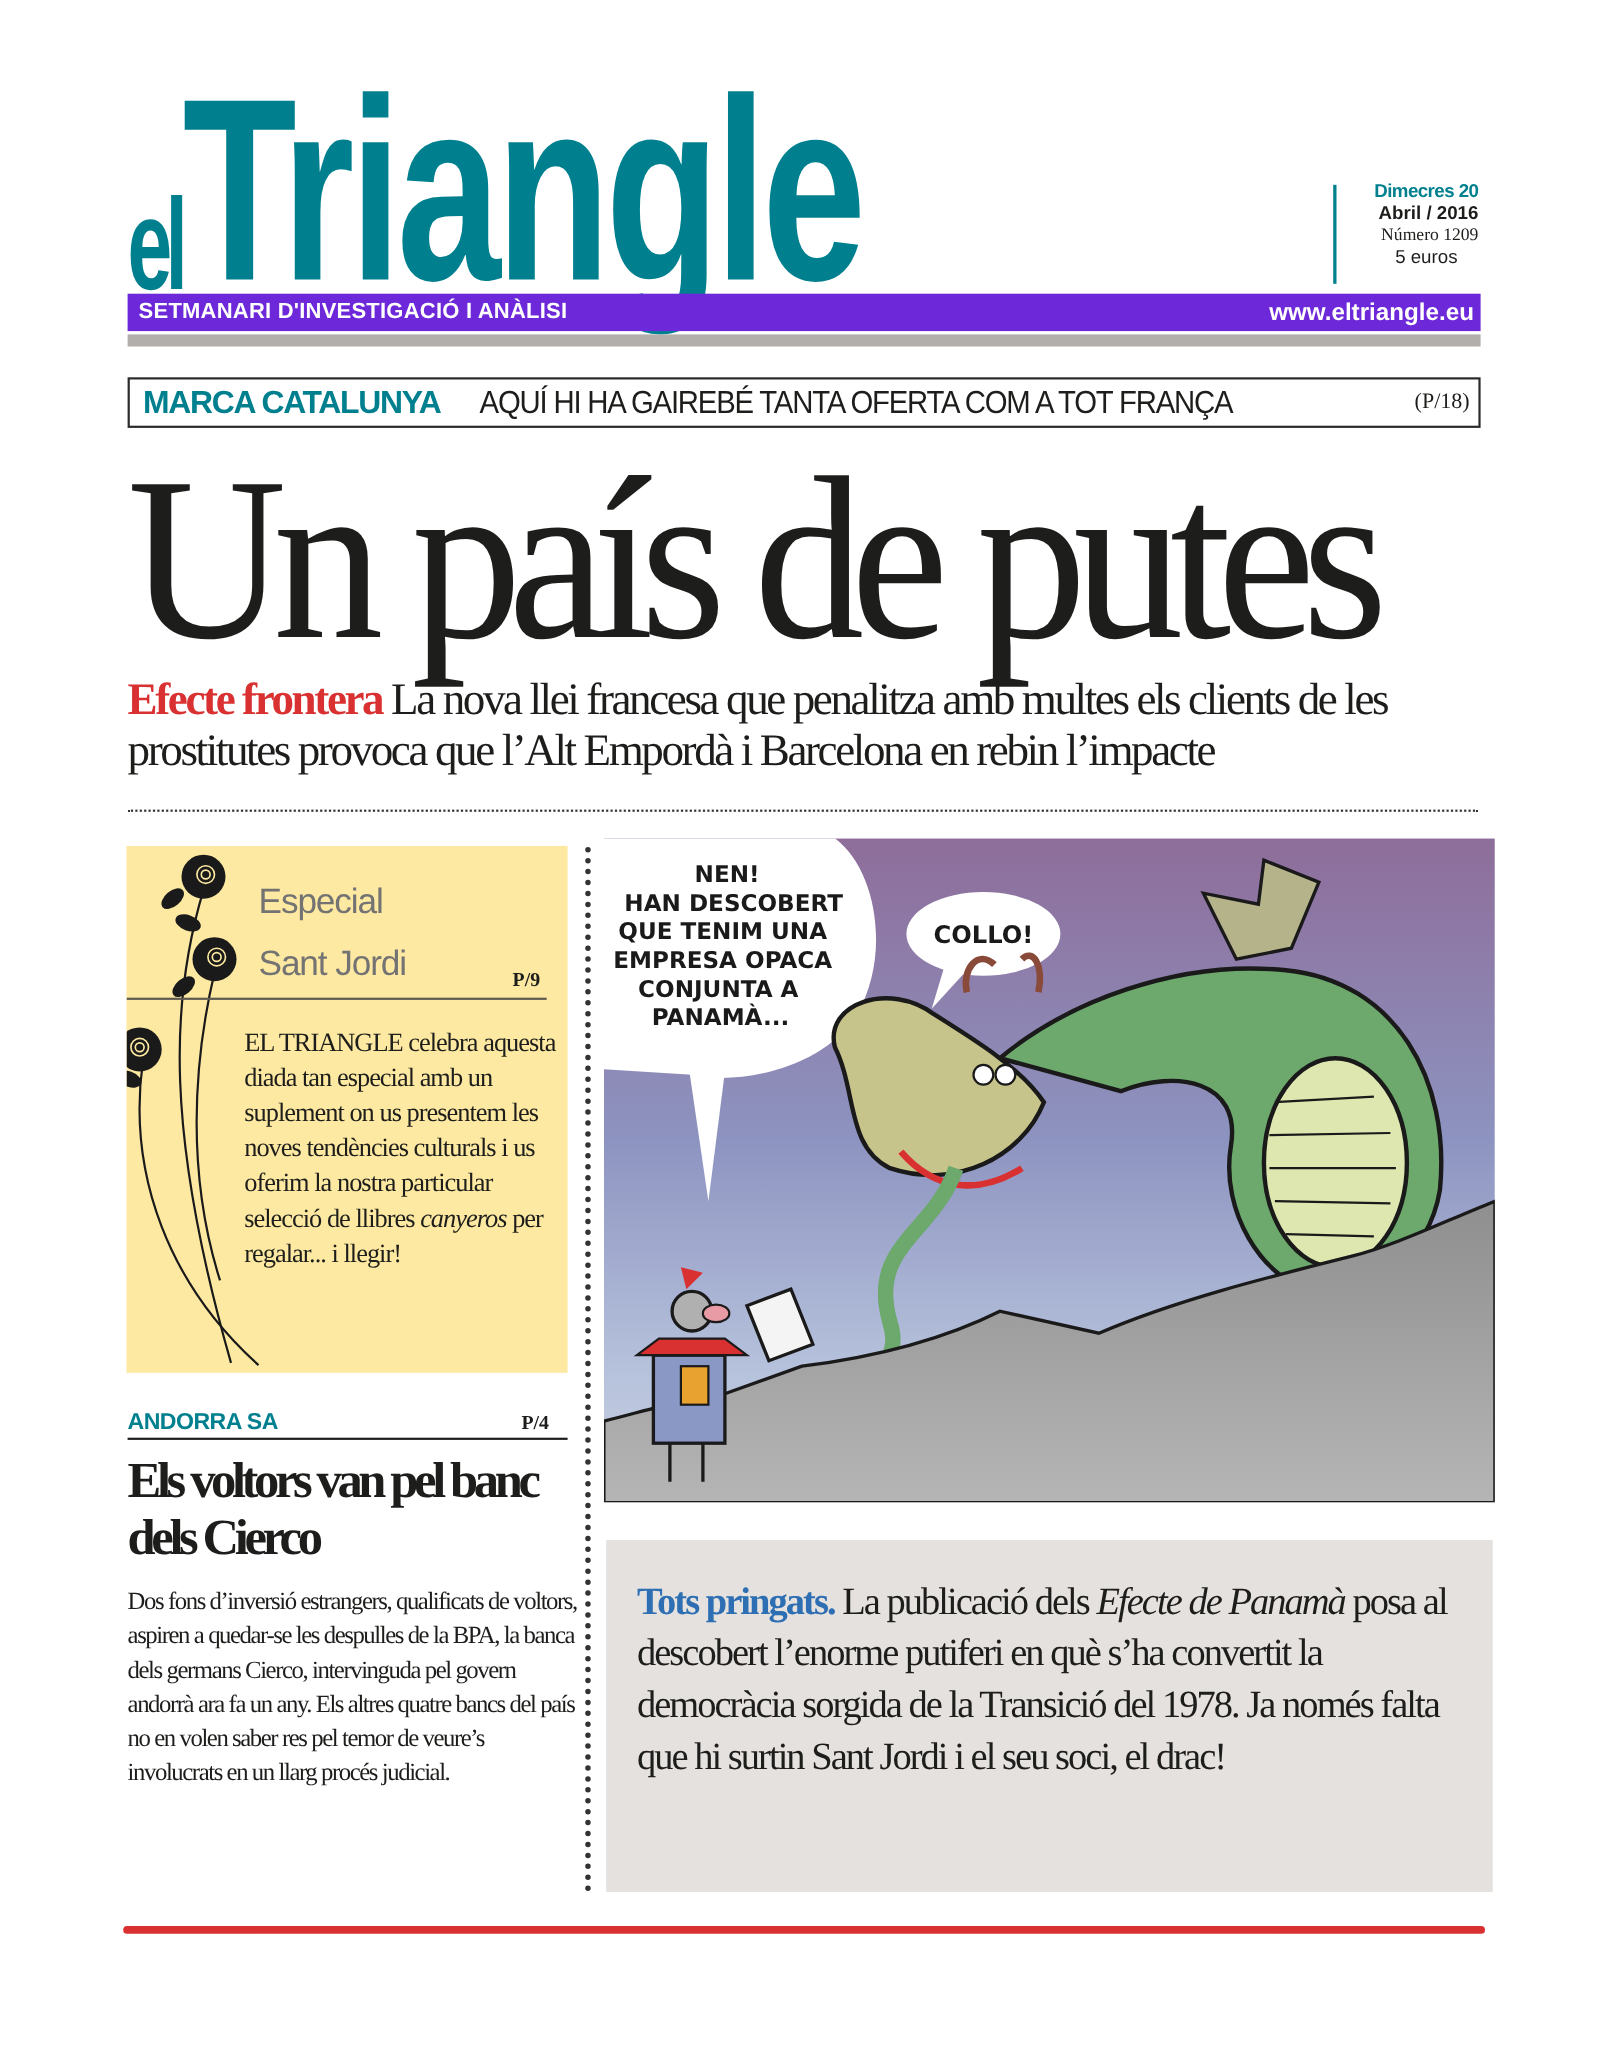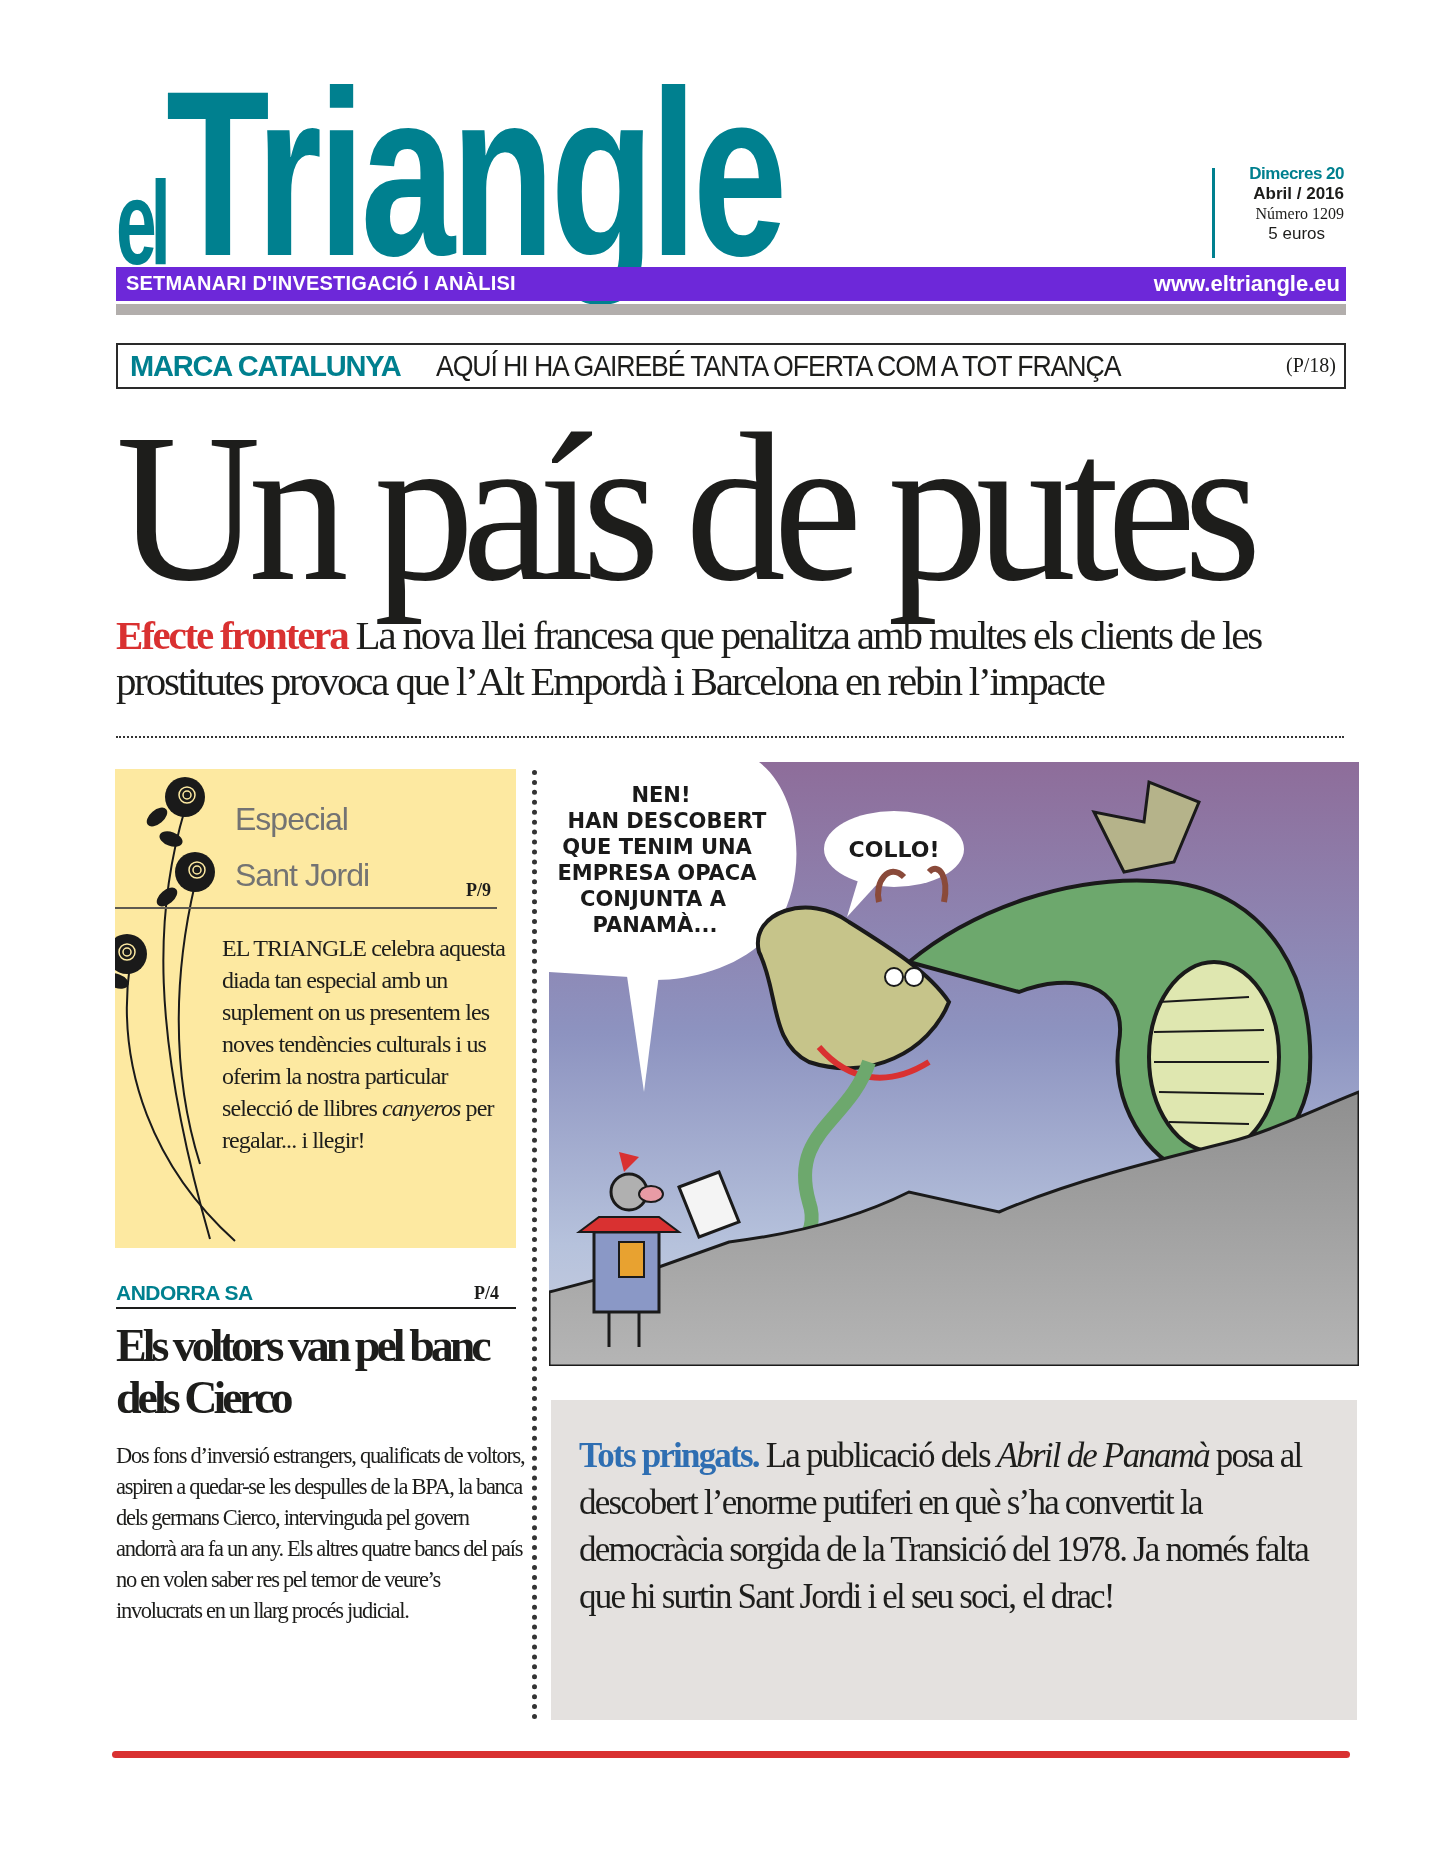--- a/index.html
+++ b/index.html
@@ -205,17 +205,17 @@
     <path d="M75 410 L 70 390 L 90 395 Z" fill="#d93131"></path>
     <rect x="70" y="480" width="25" height="35" fill="#e8a230" stroke="#1a1a1a" stroke-width="2"></rect>
     <path d="M130 425 L 170 410 L 190 460 L 150 475 Z" fill="#f4f4f4" stroke="#1a1a1a" stroke-width="3"></path>
     <line x1="60" y1="550" x2="60" y2="585" stroke="#1a1a1a" stroke-width="3"></line>
     <line x1="90" y1="550" x2="90" y2="585" stroke="#1a1a1a" stroke-width="3"></line>
   </svg>
 </div>
 
 <div class="abs caption-box">
   <div class="caption-text">
-    <span class="lead">Tots pringats.</span><span> La publicació dels </span><em>Abril de Panamà</em><span> posa al descobert l’enorme putiferi en què s’ha convertit la democràcia sorgida de la Transició del 1978. Ja només falta que hi surtin Sant Jordi i el seu soci, el drac!</span>
+    <span class="lead">Tots pringats.</span><span> La publicació dels </span><em>Efecte de Panamà</em><span> posa al descobert l’enorme putiferi en què s’ha convertit la democràcia sorgida de la Transició del 1978. Ja només falta que hi surtin Sant Jordi i el seu soci, el drac!</span>
   </div>
 </div>
 
 <div class="abs bottom-rule"></div>
 
 </body></html>

